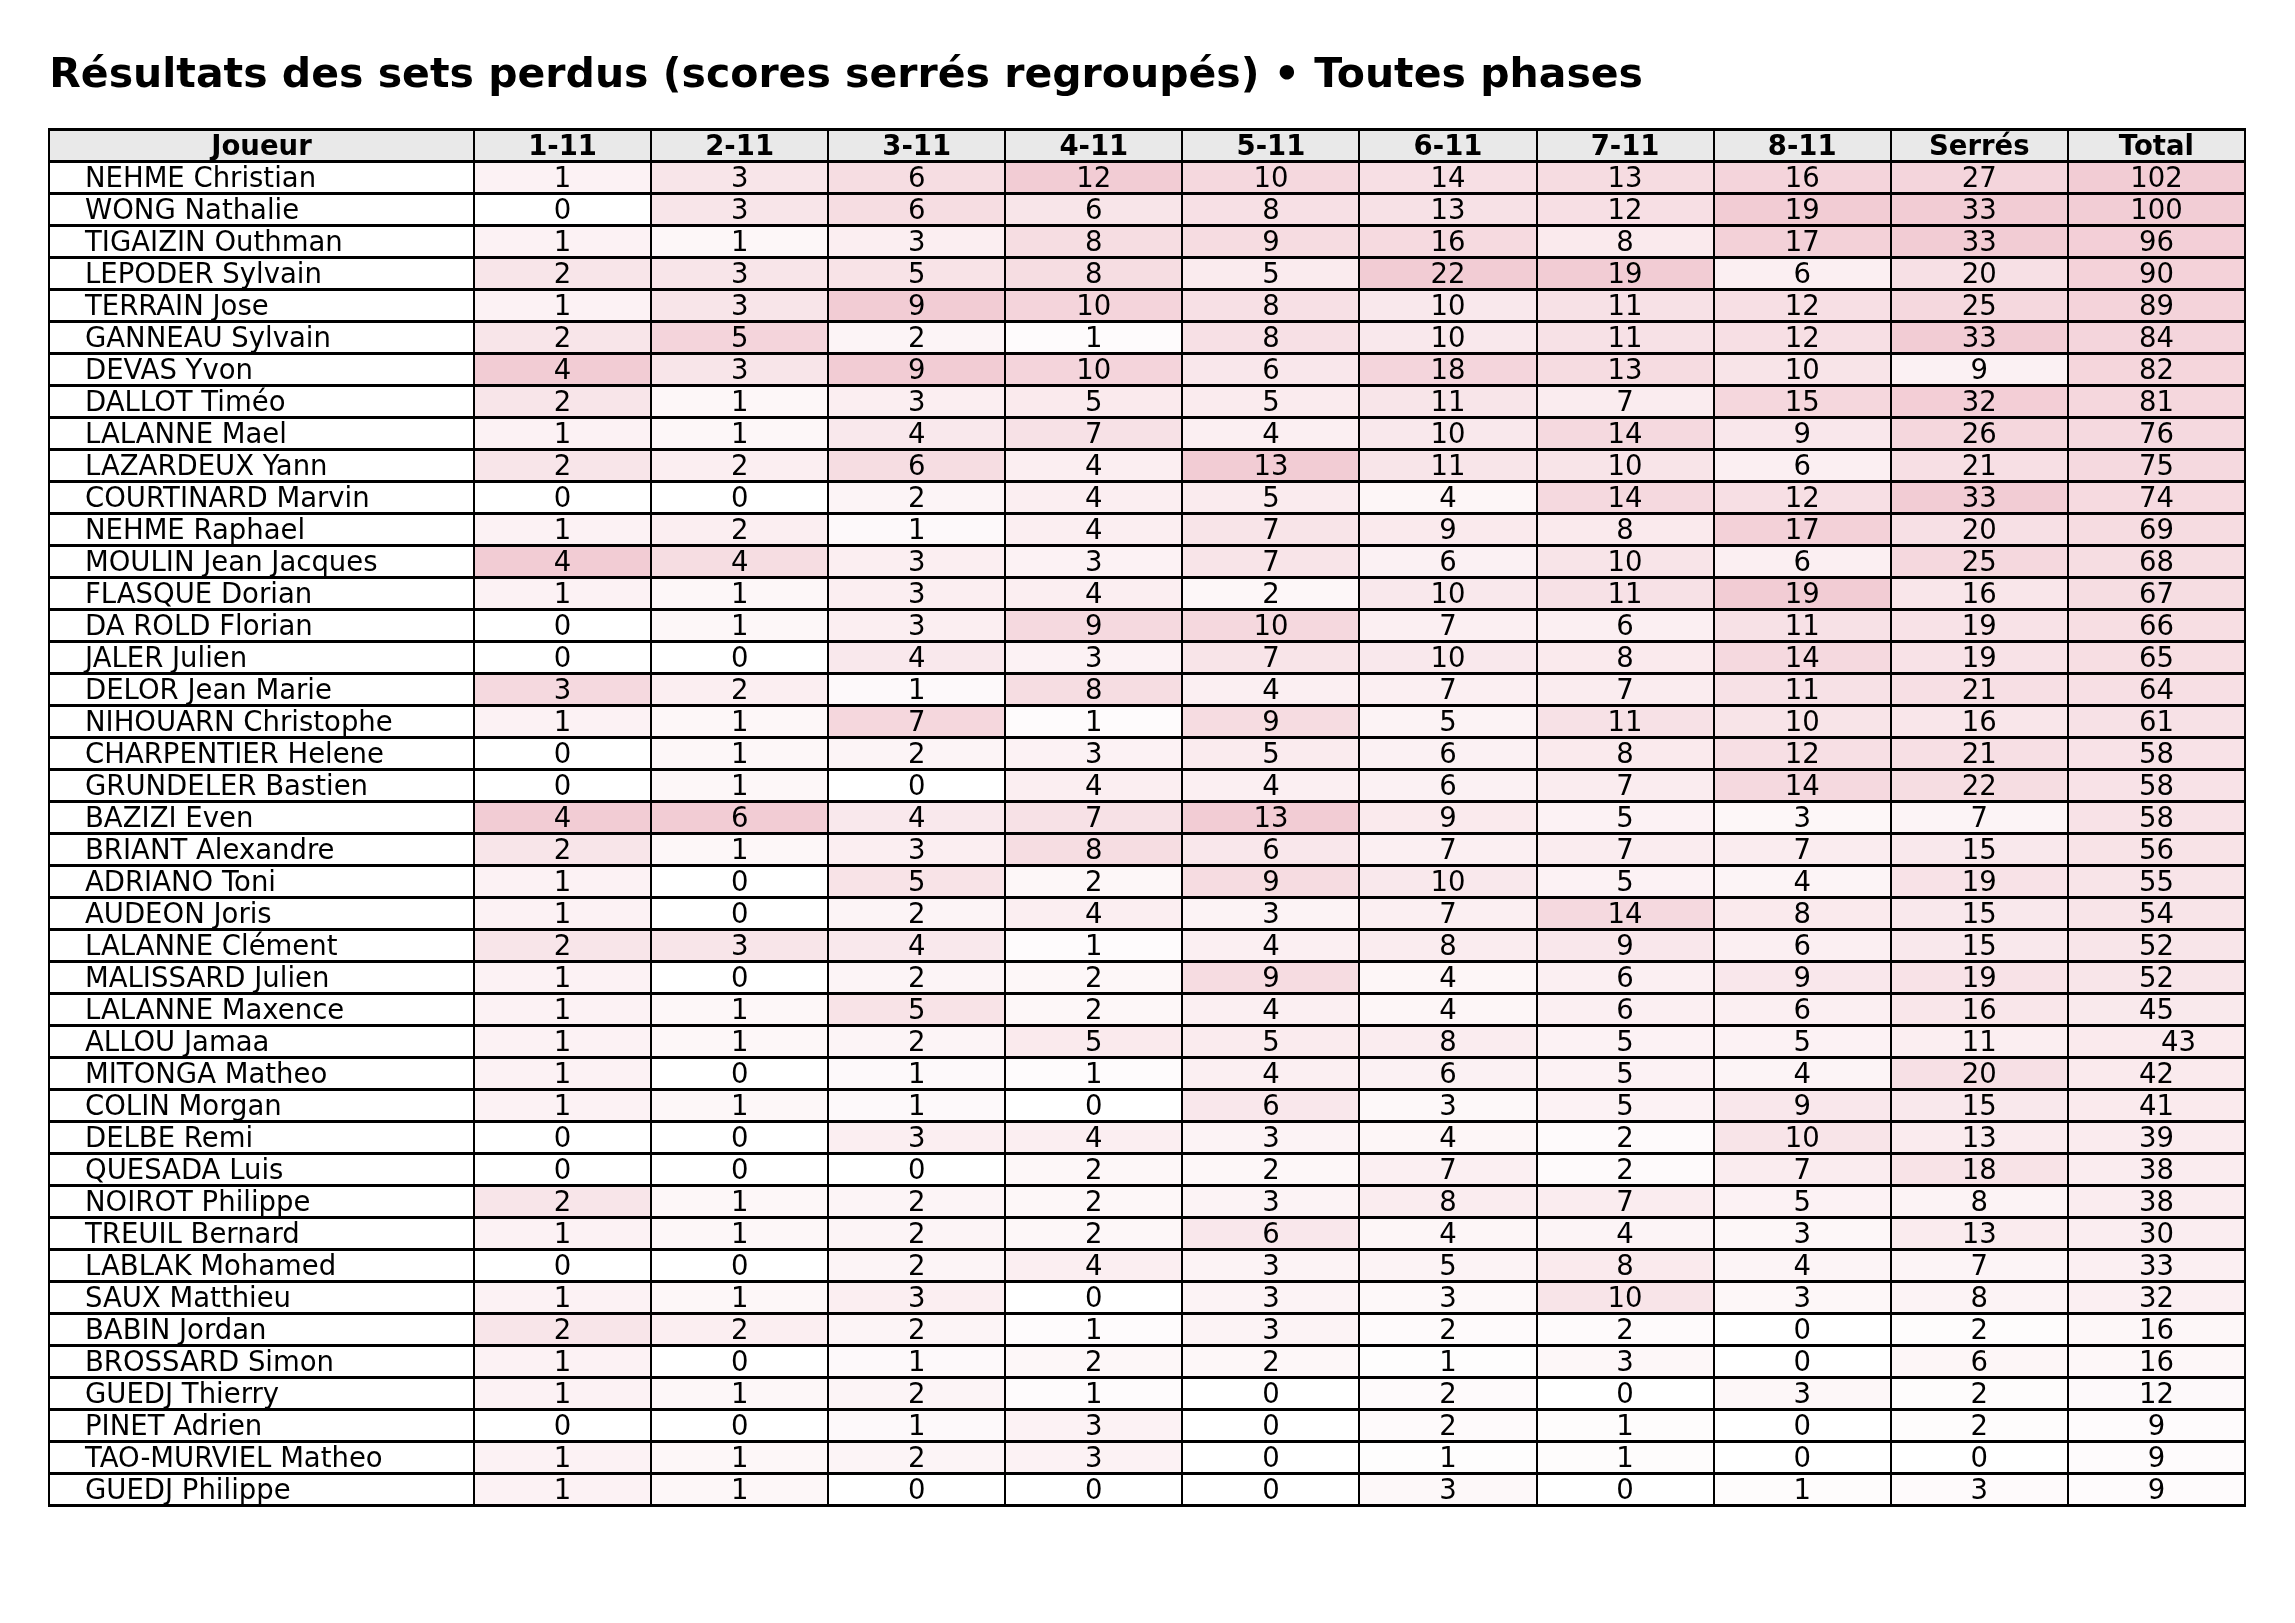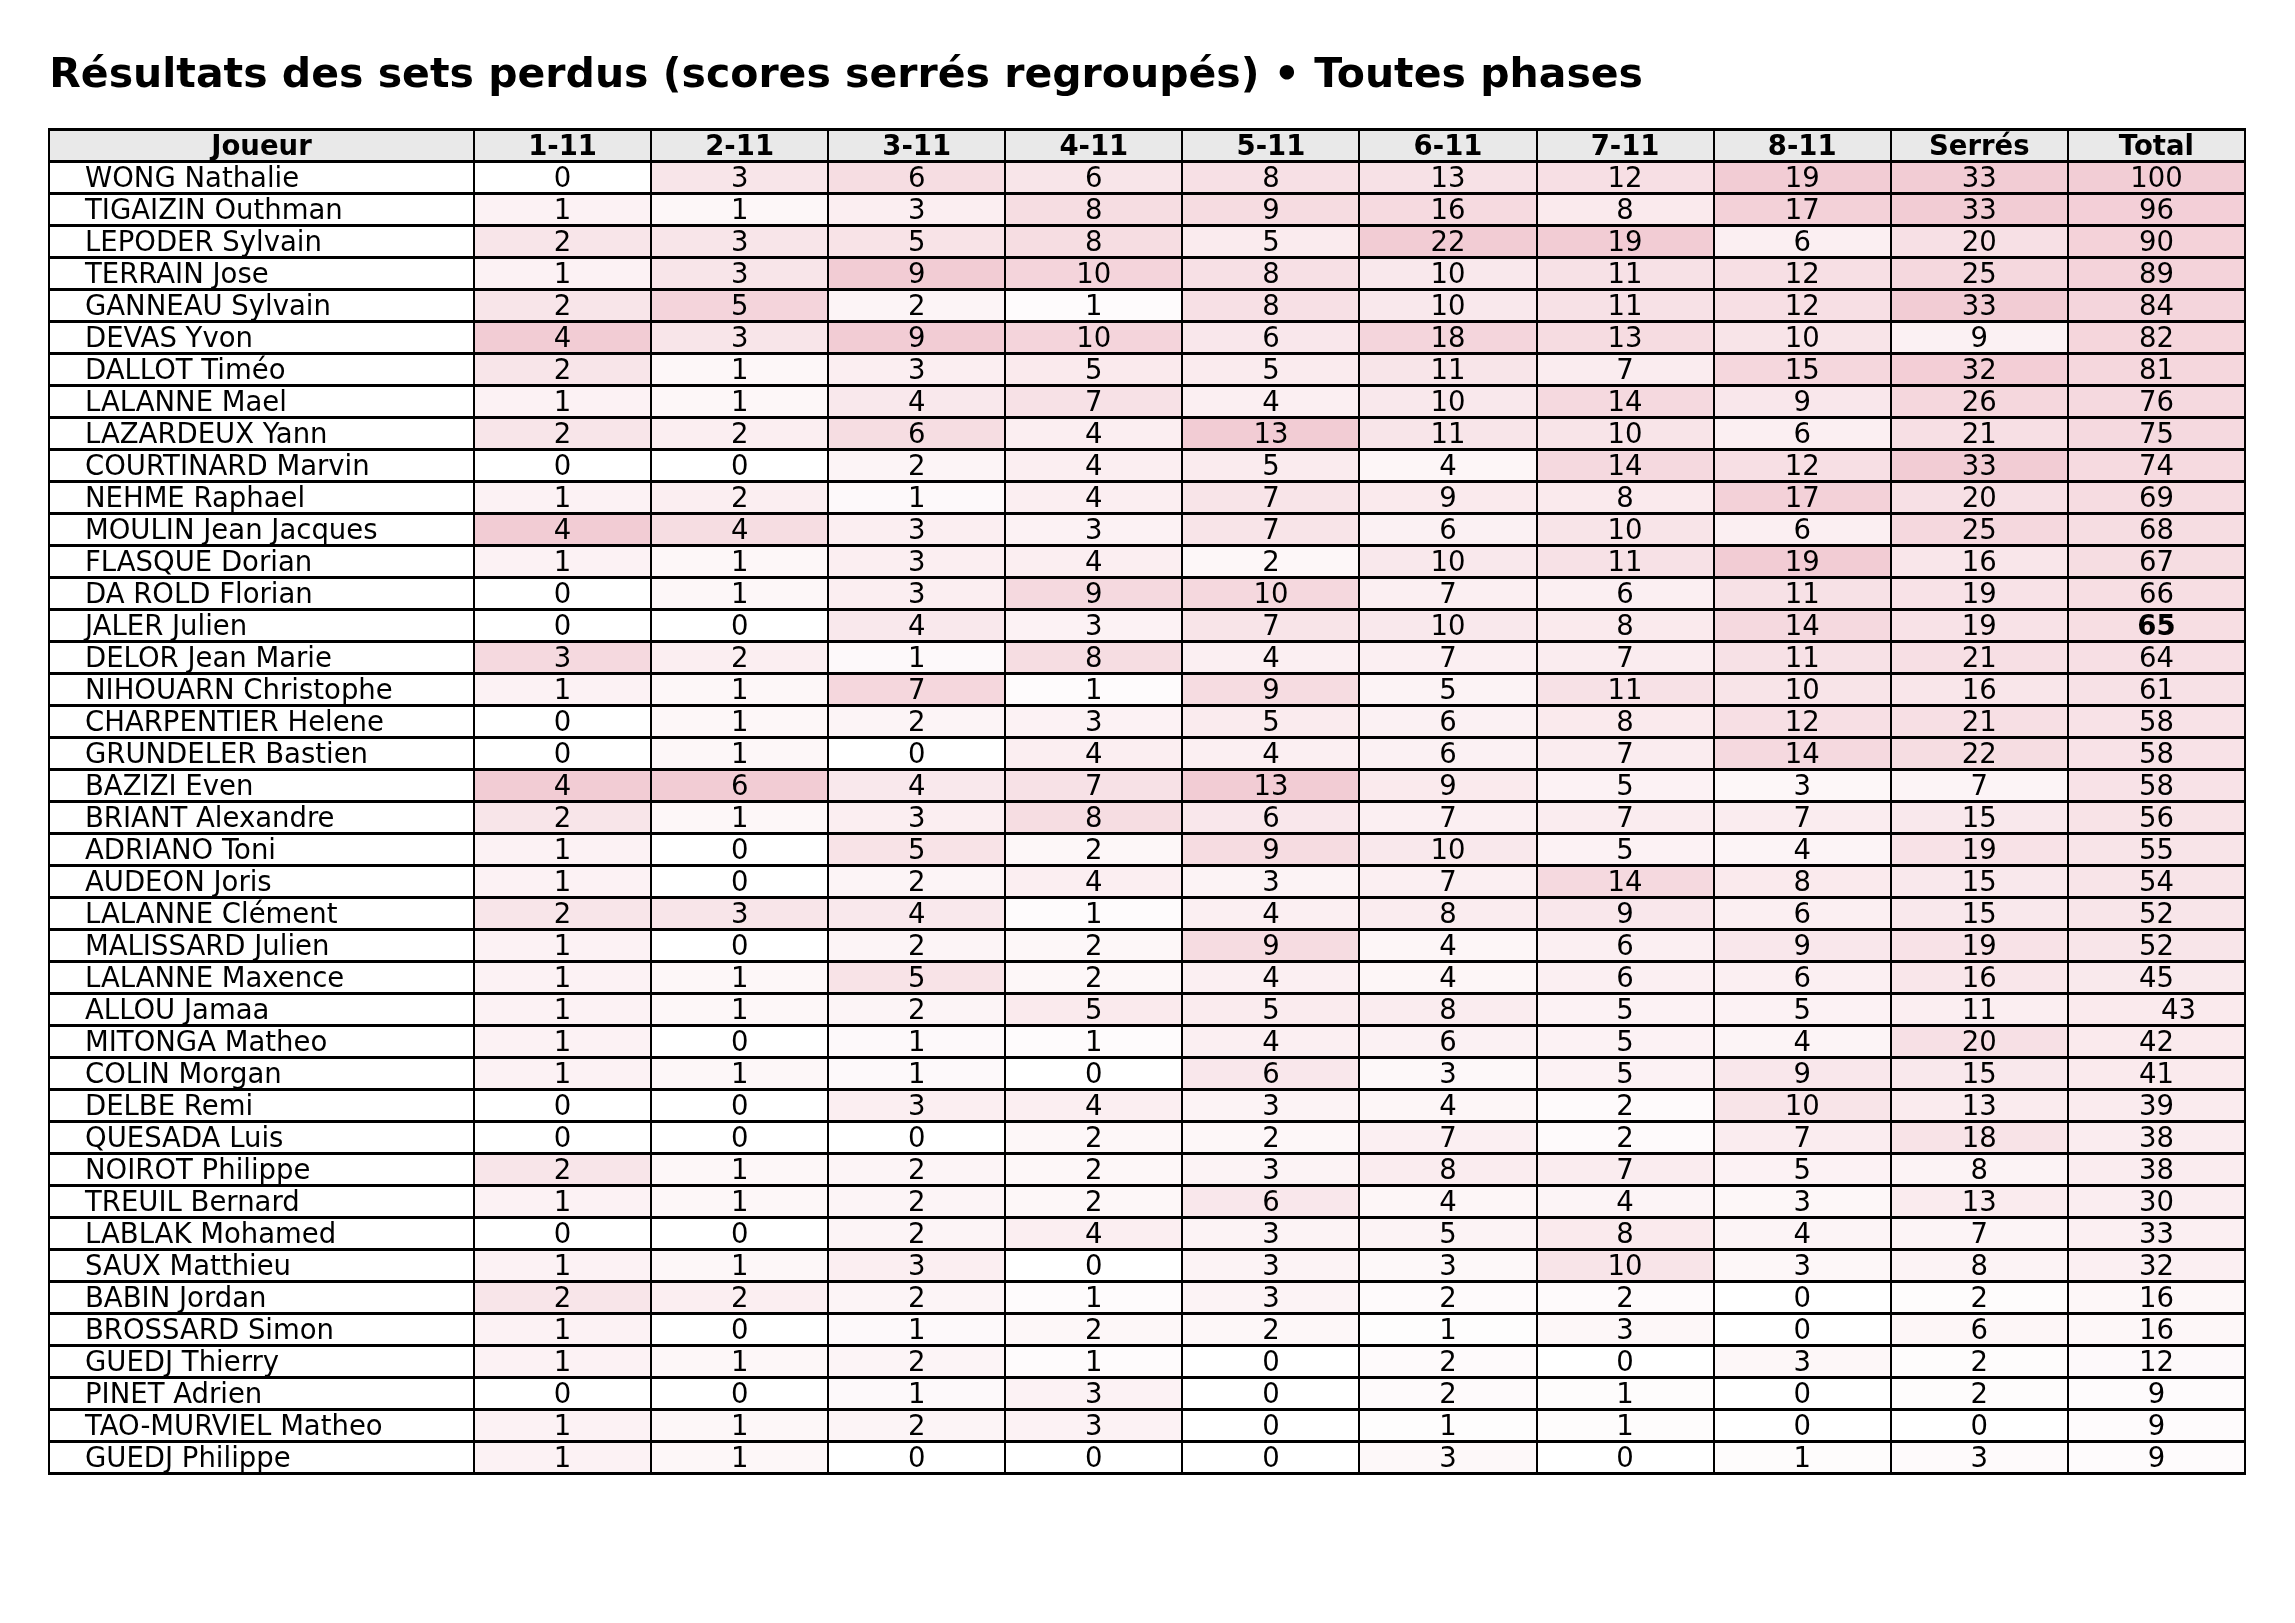--- a/index.html
+++ b/index.html
@@ -80,20 +80,33 @@
           <th style="background: rgb(233, 233, 233);">5-11</th>
           <th style="background: rgb(233, 233, 233);">6-11</th>
           <th style="background: rgb(233, 233, 233);">7-11</th>
           <th style="background: rgb(233, 233, 233);">8-11</th>
           <th style="background: rgb(233, 233, 233);">Serrés</th>
           <th style="background: rgb(233, 233, 233);">Total</th>
         </tr>
     </thead>
     <tbody>
         <tr>
+          <td class="name-cell">NEHME Christian</td>
+          <td style="background-color: rgba(190, 0, 40, 0.05);">1</td>
+          <td style="background-color: rgba(190, 0, 40, 0.1);">3</td>
+          <td style="background-color: rgba(190, 0, 40, 0.133);">6</td>
+          <td style="background-color: rgba(190, 0, 40, 0.2);">12</td>
+          <td style="background-color: rgba(190, 0, 40, 0.153);">10</td>
+          <td style="background-color: rgba(190, 0, 40, 0.125);">14</td>
+          <td style="background-color: rgba(190, 0, 40, 0.137);">13</td>
+          <td style="background-color: rgba(190, 0, 40, 0.17);">16</td>
+          <td style="background-color: rgba(190, 0, 40, 0.165);">27</td>
+          <td style="background-color: rgba(190, 0, 40, 0.2);">102</td>
+        </tr>
+        <tr>
           <td class="name-cell">WONG Nathalie</td>
           <td style="background-color: rgba(190, 0, 40, 0);">0</td>
           <td style="background-color: rgba(190, 0, 40, 0.1);">3</td>
           <td style="background-color: rgba(190, 0, 40, 0.133);">6</td>
           <td style="background-color: rgba(190, 0, 40, 0.1);">6</td>
           <td style="background-color: rgba(190, 0, 40, 0.12);">8</td>
           <td style="background-color: rgba(190, 0, 40, 0.118);">13</td>
           <td style="background-color: rgba(190, 0, 40, 0.125);">12</td>
           <td style="background-color: rgba(190, 0, 40, 0.2);">19</td>
           <td style="background-color: rgba(190, 0, 40, 0.2);">33</td>
@@ -272,21 +285,21 @@
           <td class="name-cell">JALER Julien</td>
           <td style="background-color: rgba(190, 0, 40, 0);">0</td>
           <td style="background-color: rgba(190, 0, 40, 0);">0</td>
           <td style="background-color: rgba(190, 0, 40, 0.09);">4</td>
           <td style="background-color: rgba(190, 0, 40, 0.05);">3</td>
           <td style="background-color: rgba(190, 0, 40, 0.106);">7</td>
           <td style="background-color: rgba(190, 0, 40, 0.09);">10</td>
           <td style="background-color: rgba(190, 0, 40, 0.082);">8</td>
           <td style="background-color: rgba(190, 0, 40, 0.15);">14</td>
           <td style="background-color: rgba(190, 0, 40, 0.114);">19</td>
-          <td style="background-color: rgba(190, 0, 40, 0.13); font-weight: bold;">65</td>
+          <td style="background-color: rgba(190, 0, 40, 0.13);">65</td>
         </tr>
         <tr>
           <td class="name-cell">DELOR Jean Marie</td>
           <td style="background-color: rgba(190, 0, 40, 0.15);">3</td>
           <td style="background-color: rgba(190, 0, 40, 0.067);">2</td>
           <td style="background-color: rgba(190, 0, 40, 0.024);">1</td>
           <td style="background-color: rgba(190, 0, 40, 0.133);">8</td>
           <td style="background-color: rgba(190, 0, 40, 0.063);">4</td>
           <td style="background-color: rgba(190, 0, 40, 0.063);">7</td>
           <td style="background-color: rgba(190, 0, 40, 0.075);">7</td>

